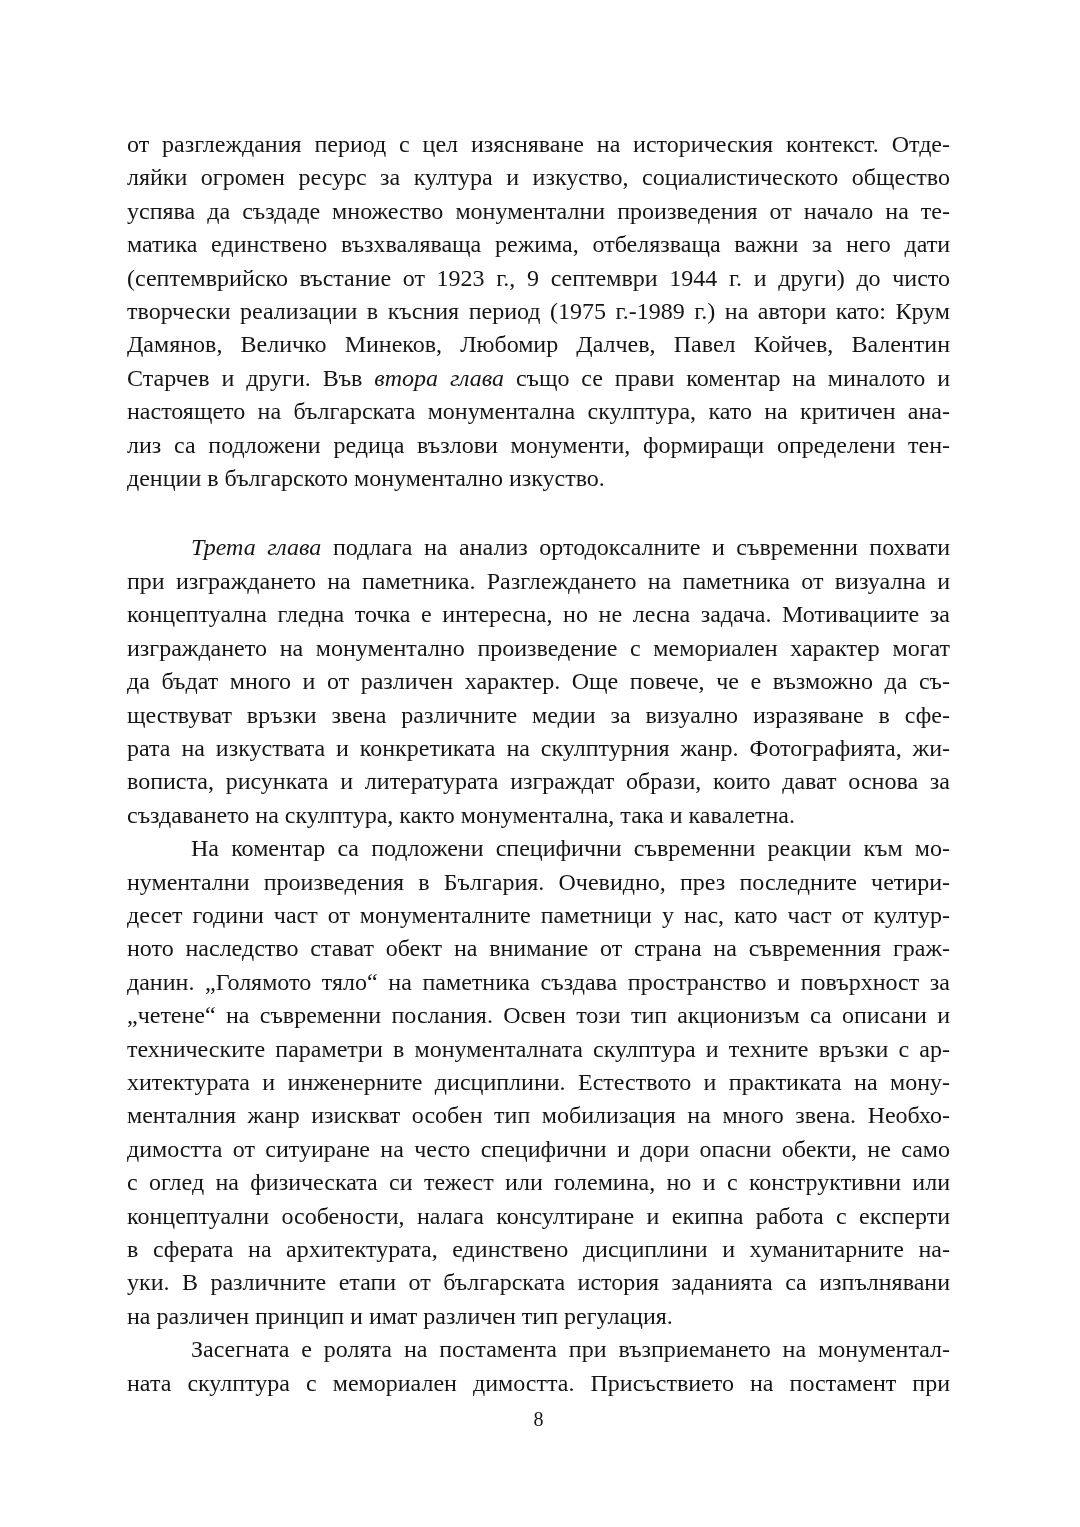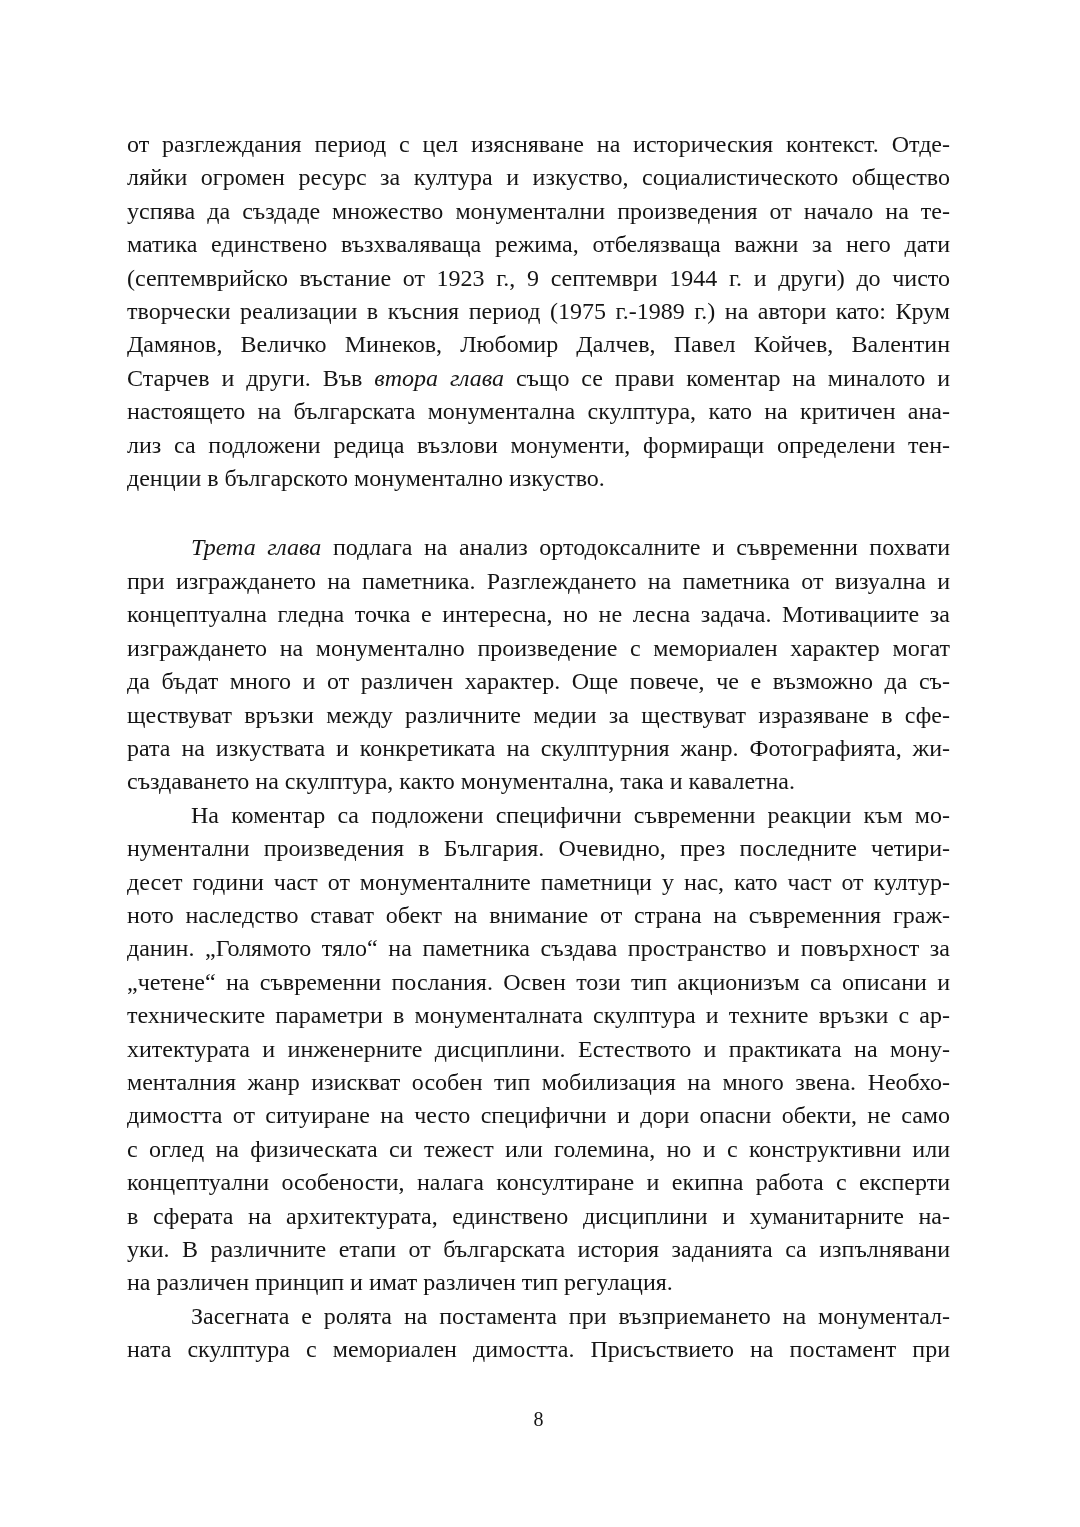--- a/index.html
+++ b/index.html
@@ -62,22 +62,23 @@
         <div class="line"><span>настоящето на българската монументална скулптура, като на критичен ана-</span></div>
         <div class="line"><span>лиз са подложени редица възлови монументи, формиращи определени тен-</span></div>
         <div class="line last"><span>денции в българското монументално изкуство.</span></div>
       </div>
       <div class="paragraph indent space-before">
         <div class="line"><em>Трета глава</em><span> подлага на анализ ортодоксалните и съвременни похвати</span></div>
         <div class="line"><span>при изграждането на паметника. Разглеждането на паметника от визуална и</span></div>
         <div class="line"><span>концептуална гледна точка е интересна, но не лесна задача. Мотивациите за</span></div>
         <div class="line"><span>изграждането на монументално произведение с мемориален характер могат</span></div>
         <div class="line"><span>да бъдат много и от различен характер. Още повече, че е възможно да съ-</span></div>
-        <div class="line"><span>ществуват връзки между различните медии за ществуват изразяване в сфе-</span></div>
+        <div class="line"><span>ществуват връзки звена различните медии за визуално изразяване в сфе-</span></div>
         <div class="line"><span>рата на изкуствата и конкретиката на скулптурния жанр. Фотографията, жи-</span></div>
+        <div class="line"><span>вописта, рисунката и литературата изграждат образи, които дават основа за</span></div>
         <div class="line last"><span>създаването на скулптура, както монументална, така и кавалетна.</span></div>
       </div>
       <div class="paragraph indent">
         <div class="line"><span>На коментар са подложени специфични съвременни реакции към мо-</span></div>
         <div class="line"><span>нументални произведения в България. Очевидно, през последните четири-</span></div>
         <div class="line"><span>десет години част от монументалните паметници у нас, като част от култур-</span></div>
         <div class="line"><span>ното наследство стават обект на внимание от страна на съвременния граж-</span></div>
         <div class="line"><span>данин. „Голямото тяло“ на паметника създава пространство и повърхност за</span></div>
         <div class="line"><span>„четене“ на съвременни послания. Освен този тип акционизъм са описани и</span></div>
         <div class="line"><span>техническите параметри в монументалната скулптура и техните връзки с ар-</span></div>

